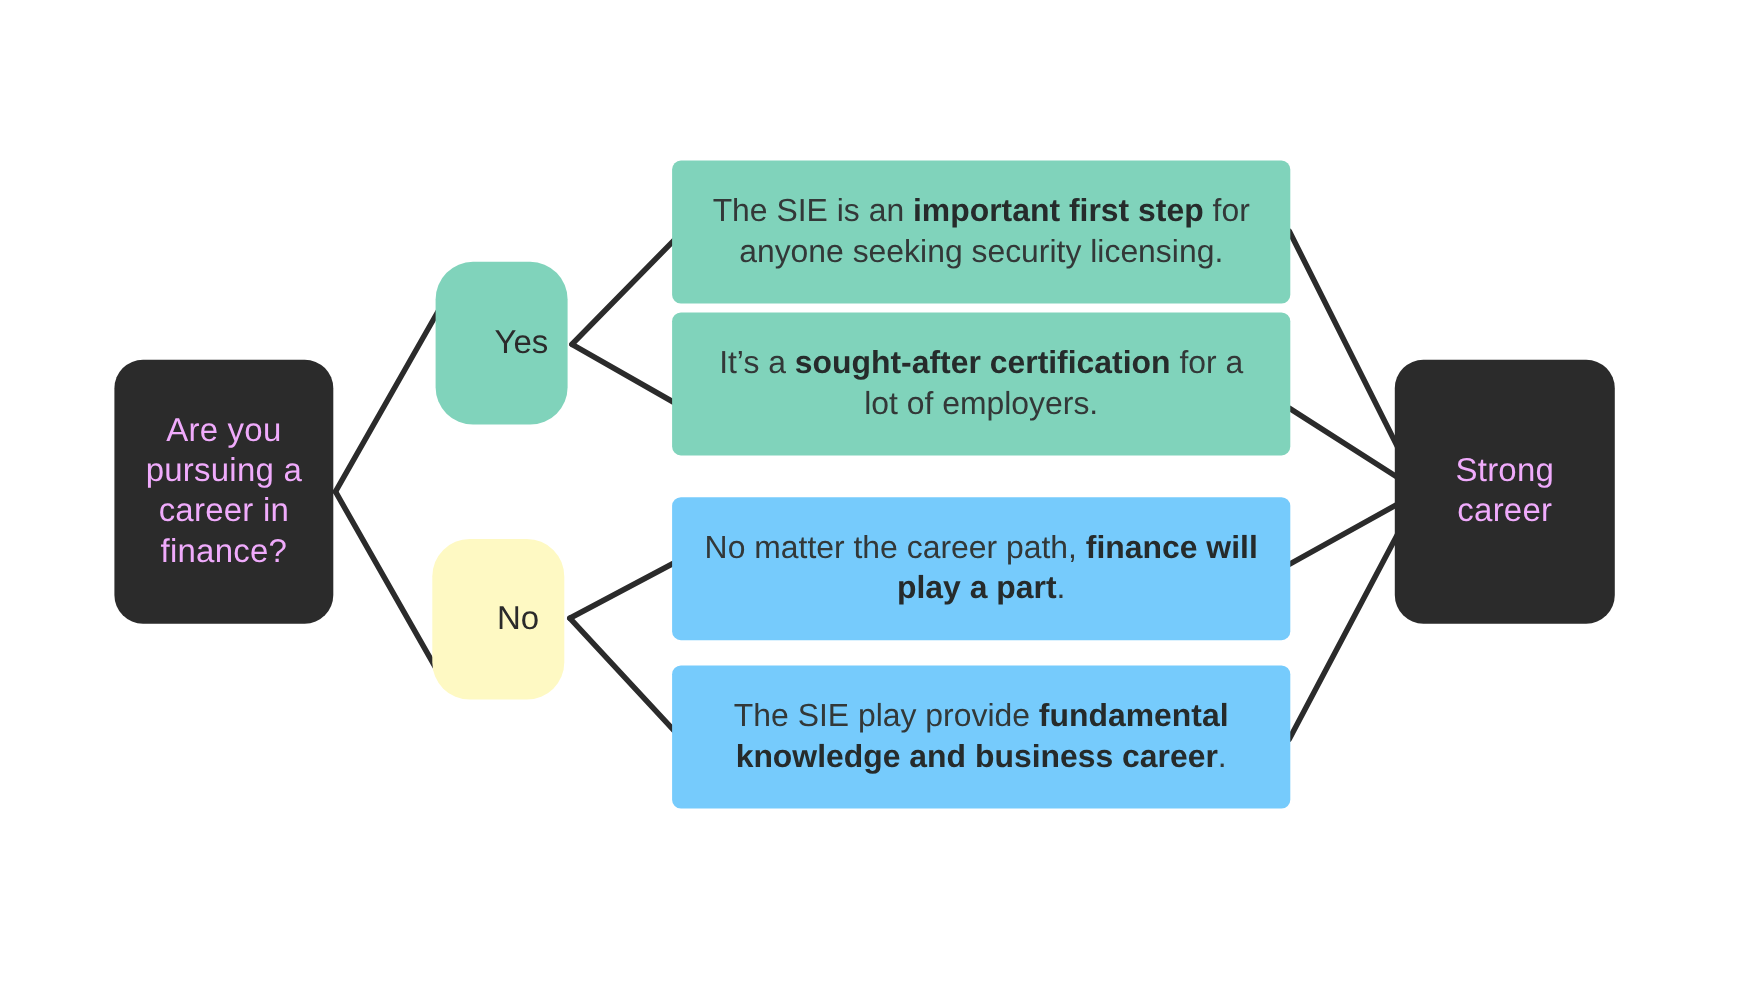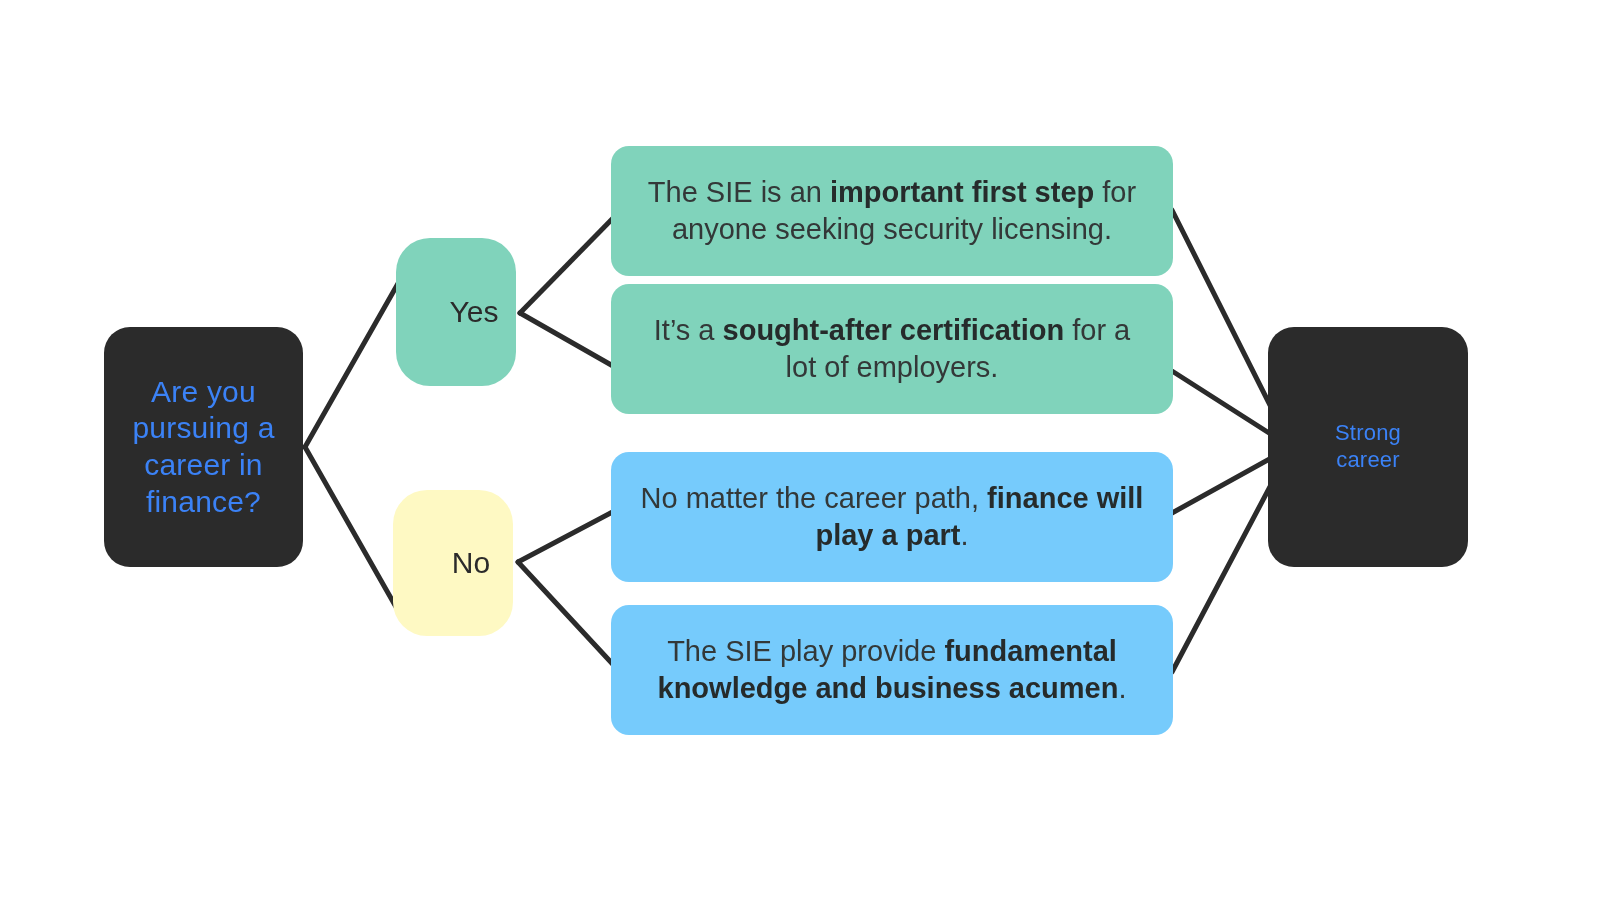--- a/index.html
+++ b/index.html
@@ -34,41 +34,41 @@
     display: flex;
     align-items: center;
     justify-content: center;
     text-align: center;
   }
 
   
   .node-terminal {
     background: #2b2b2b;
     border-radius: 26px;
-    color: #3b82f6;
+    color: #f0abfc;
     font-weight: 300;
   }
   .node-terminal .node-text {
     line-height: 1.22;
     letter-spacing: 0.2px;
   }
 
   
   .node-chip {
     border-radius: 34px;
     color: #2b2b2b;
     font-weight: 300;
     padding-left: 36px;
   }
   .chip-yes { background: #80d3bb; }
   .chip-no  { background: #fef9c3; }
 
   
   .node-bubble {
-    border-radius: 18px;
+    border-radius: 8px;
     color: #333838;
     font-weight: 300;
     padding: 10px 26px;
     line-height: 1.28;
   }
   .bubble-green { background: #80d3bb; }
   .bubble-blue  { background: #76cbfc; }
   .node-bubble b,
   .node-bubble strong {
     font-weight: 700;
@@ -77,21 +77,21 @@
 
   
   #node-start {
     left: 104px; top: 327px;
     width: 199px; height: 240px;
     font-size: 30px;
   }
   #node-end {
     left: 1268px; top: 327px;
     width: 200px; height: 240px;
-    font-size: 22px;
+    font-size: 30px;
   }
   #node-yes {
     left: 396px; top: 238px;
     width: 120px; height: 148px;
     font-size: 30px;
   }
   #node-no {
     left: 393px; top: 490px;
     width: 120px; height: 146px;
     font-size: 30px;
@@ -159,20 +159,20 @@
 
   <div class="node node-bubble bubble-green" id="bubble-2">
     <span class="node-text"><span>It’s a </span><b>sought-after certification</b><span> for a lot of employers.</span></span>
   </div>
 
   <div class="node node-bubble bubble-blue" id="bubble-3">
     <span class="node-text"><span>No matter the career path, </span><b>finance will play a part</b><span>.</span></span>
   </div>
 
   <div class="node node-bubble bubble-blue" id="bubble-4">
-    <span class="node-text"><span>The SIE play provide </span><b>fundamental knowledge and business acumen</b><span>.</span></span>
+    <span class="node-text"><span>The SIE play provide </span><b>fundamental knowledge and business career</b><span>.</span></span>
   </div>
 
   <div class="node node-terminal" id="node-end">
     <span class="node-text">Strong<br>career</span>
   </div>
 
 </div>
 
 </body></html>

